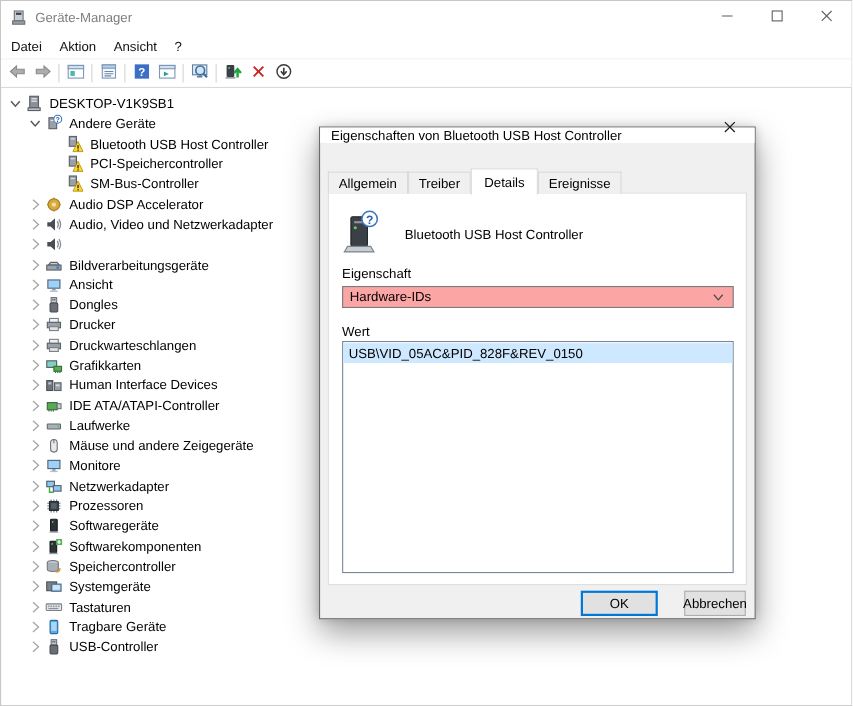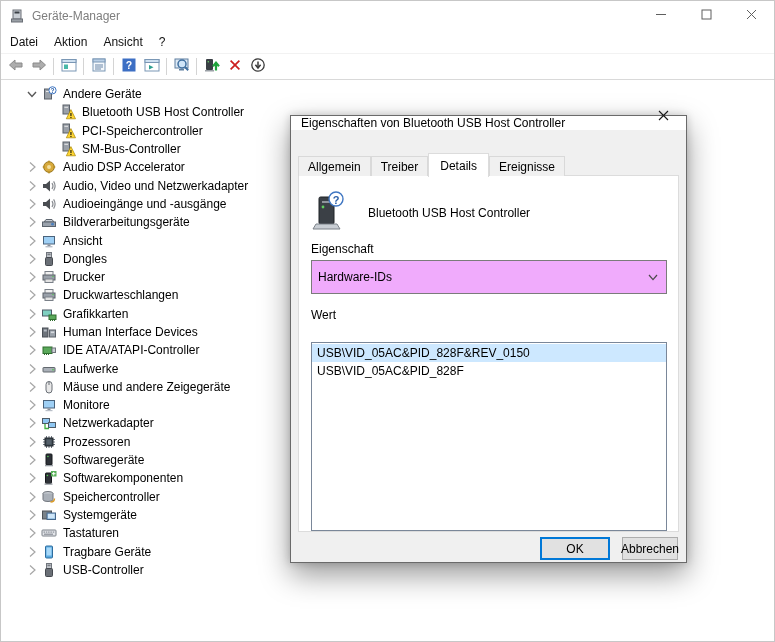--- a/index.html
+++ b/index.html
@@ -45,33 +45,33 @@
   .tab{height:20px;display:flex;align-items:center;padding:0 9px;background:#f0f0f0;
        border:1px solid #d9d9d9;border-bottom:none;margin-right:0;}
   .tab.active{height:24px;background:#fff;border-color:#dcdcdc;padding:0 11px;margin-bottom:-1px;z-index:4;}
 
   .tab-page{position:absolute;left:7px;right:7px;top:59px;height:357px;background:#fff;
             border:1px solid #dcdcdc;padding:0 11px 0 12px;}
   .dev-row{display:flex;align-items:center;margin-top:16px;height:42px;}
   .dev-icon{flex:none;margin-right:21px;}
   .dev-name{color:#000;}
   .fld-label{margin-top:8px;}
-  .combo{margin-top:4px;height:34px;border:1px solid #7b7b7b;background:#f0abfc;
+  .combo{margin-top:4px;height:20px;border:1px solid #7b7b7b;background:#fca5a5;
          display:flex;align-items:center;padding-left:6px;}
   .combo-value{flex:1;}
   .combo-arrow{width:26px;height:20px;display:flex;align-items:center;justify-content:center;flex:none;}
   .fld-label2{margin-top:14px;}
-  .listbox{margin-top:20px;height:189px;background:#fff;border:1px solid #7a8799;overflow:hidden;padding-top:1px;}
+  .listbox{margin-top:2px;height:211px;background:#fff;border:1px solid #7a8799;overflow:hidden;padding-top:1px;}
   .lb-item{height:18px;line-height:18px;padding-left:5px;white-space:nowrap;}
   .lb-item.selected{background:var(--selection,#cde8ff);}
 
   .dlg-footer{position:absolute;left:0;right:0;bottom:0;height:32px;}
   .btn{position:absolute;top:7px;height:23px;display:flex;align-items:center;justify-content:center;
        background:#e1e1e1;border:1px solid #adadad;font-size:12px;}
-  .btn-ok{right:76px;width:70px;border:2px solid var(--accent,#0078d7);}
+  .btn-ok{right:88px;width:70px;border:2px solid var(--accent,#0078d7);}
   .btn-cancel{right:8px;width:56px;}
 </style>
 </head>
 <body>
 
 <div class="stage">
   <div class="main-window">
 
     <div class="titlebar">
       <span class="app-icon"><svg width="16" height="16" viewBox="0 0 16 16">
@@ -176,20 +176,36 @@
         <div class="tb-btn">
           <span><svg width="16" height="16" viewBox="0 0 16 16">
               <circle cx="8" cy="8" r="6.2" fill="none" stroke="#3a3a3a" stroke-width="1.3"></circle>
               <path d="M8 4.5 L8 10.2" stroke="#3a3a3a" stroke-width="1.5"></path>
               <path d="M5.4 7.8 L8 11 L10.6 7.8" fill="none" stroke="#3a3a3a" stroke-width="1.5"></path>
             </svg></span>
         </div>
       </div>
 
     <div class="tree" id="tree">
+        <div class="tree-row lvl0">
+          <span class="chev">
+            <svg width="16" height="16" viewBox="0 0 16 16">
+              <path d="M4 6 L8 10.5 L12 6" fill="none" stroke="#595959" stroke-width="1.4"></path>
+            </svg>
+          </span>
+          <span class="ticon">
+            <svg width="16" height="16" viewBox="0 0 16 16">
+              <rect x="4" y="1.5" width="8" height="10.5" fill="#8b9096" stroke="#5a5f66"></rect>
+              <rect x="5.5" y="3.2" width="5" height="1.2" fill="#e3e7ec"></rect>
+              <rect x="5.5" y="5.4" width="5" height="1.2" fill="#e3e7ec"></rect>
+              <rect x="2.5" y="12" width="11" height="2.5" fill="#bcc1c8" stroke="#5a5f66"></rect>
+            </svg>
+          </span>
+          <span class="tlabel">DESKTOP-V1K9SB1</span>
+        </div>
         <div class="tree-row lvl1">
           <span class="chev">
             <svg width="16" height="16" viewBox="0 0 16 16">
               <path d="M4 6 L8 10.5 L12 6" fill="none" stroke="#595959" stroke-width="1.4"></path>
             </svg>
           </span>
           <span class="ticon">
             <svg width="16" height="16" viewBox="0 0 16 16">
               <rect x="3.5" y="3" width="7" height="10" fill="#9aa0a8" stroke="#5a6068"></rect>
               <rect x="5" y="5" width="4" height="1" fill="#e8e8e8"></rect>
@@ -274,21 +290,20 @@
               <path d="M6 3.5 L11 8 L6 12.5" fill="none" stroke="#a6a6a6" stroke-width="1.2"></path>
             </svg>
           </span>
           <span class="ticon">
             <svg width="16" height="16" viewBox="0 0 16 16">
               <path d="M2 6 L5 6 L9 2.5 L9 13.5 L5 10 L2 10 Z" fill="#4a4d52"></path>
               <path d="M11 5 Q13 8 11 11" fill="none" stroke="#8a8d92" stroke-width="1.2"></path>
               <path d="M12.6 3.4 Q15.6 8 12.6 12.6" fill="none" stroke="#8a8d92" stroke-width="1.2"></path>
             </svg>
           </span>
-          <span class="tlabel">Audioeingänge und -ausgänge</span>
         </div>
         <div class="tree-row lvl1">
           <span class="chev">
             <svg width="16" height="16" viewBox="0 0 16 16">
               <path d="M6 3.5 L11 8 L6 12.5" fill="none" stroke="#a6a6a6" stroke-width="1.2"></path>
             </svg>
           </span>
           <span class="ticon">
             <svg width="16" height="16" viewBox="0 0 16 16">
               <path d="M3 8 L5 5.5 L11 5.5 L13 8 Z" fill="#c8ced6" stroke="#5a626c"></path>
@@ -657,21 +672,20 @@
         <span class="combo-arrow">
             <svg width="10" height="7" viewBox="0 0 10 7">
               <path d="M1 1 L5 5.6 L9 1" fill="none" stroke="#4a4a4a" stroke-width="1.2"></path>
             </svg>
           </span>
       </div>
 
       <div class="fld-label2">Wert</div>
       <div class="listbox" id="value-list">
           <div class="lb-item selected">USB\VID_05AC&amp;PID_828F&amp;REV_0150</div>
-          <div class="lb-item">USB\VID_05AC&amp;PID_828F</div>
         </div>
     </div>
 
     <div class="dlg-footer">
       <div class="btn btn-ok">OK</div>
       <div class="btn btn-cancel">Abbrechen</div>
     </div>
   </div>
 </div>
 

